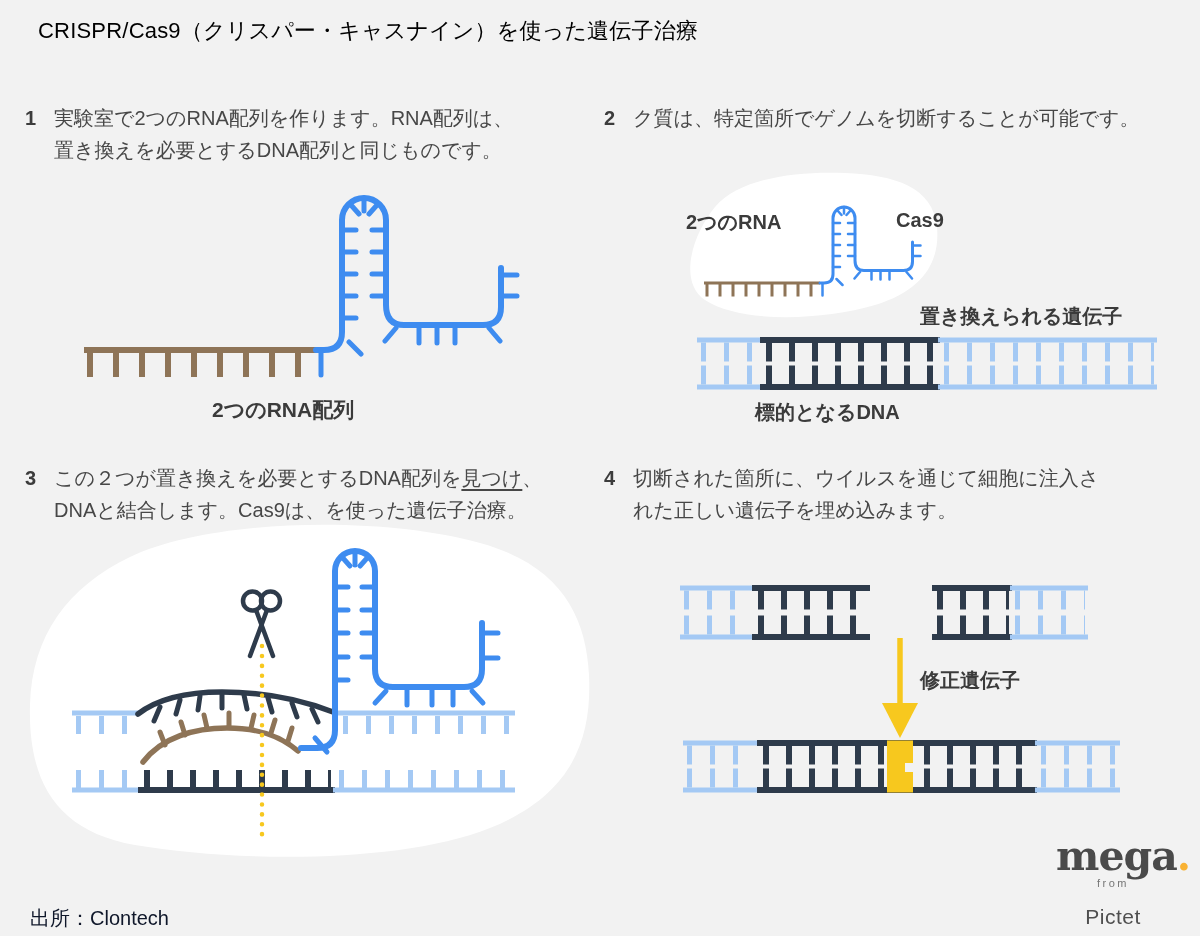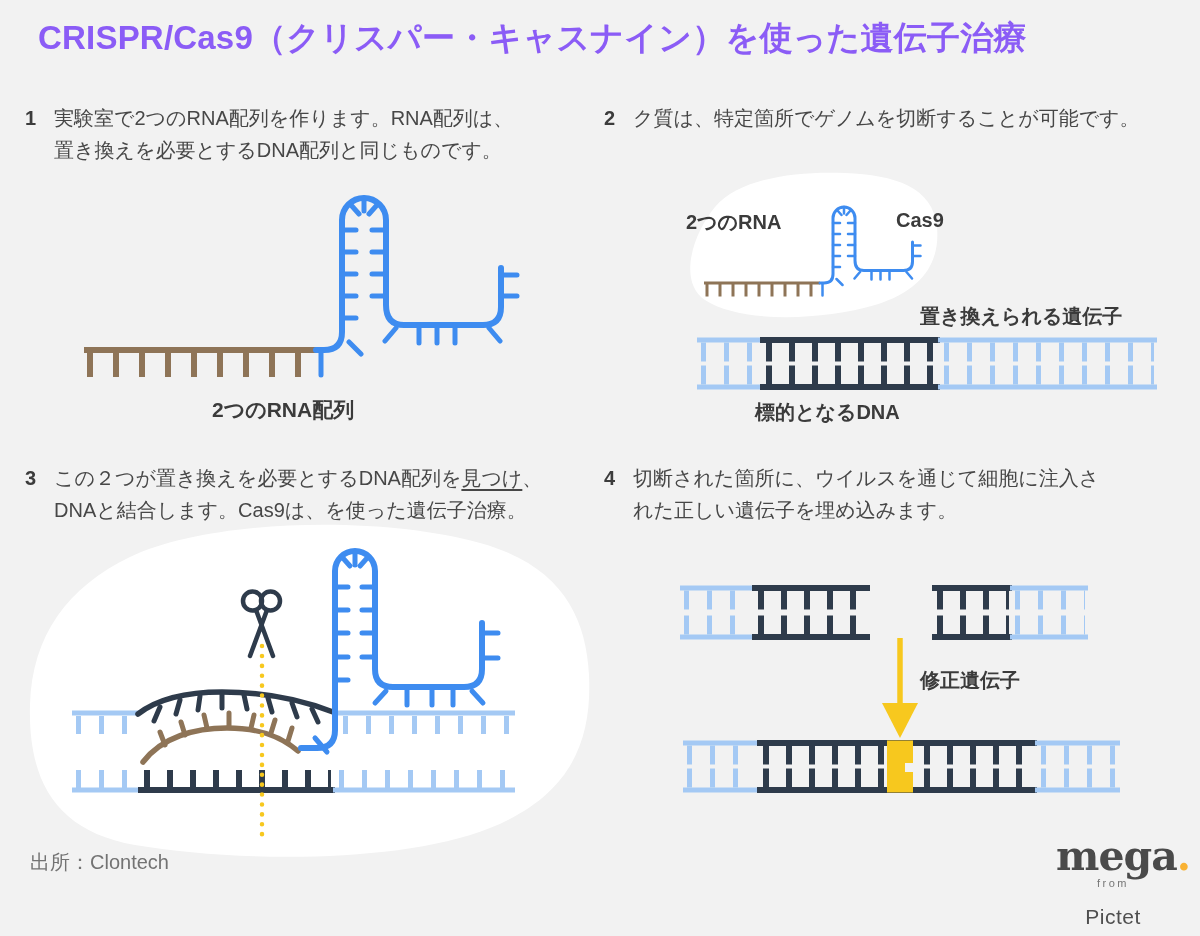--- a/index.html
+++ b/index.html
@@ -6,33 +6,33 @@
   body{
     width:1200px;height:936px;overflow:hidden;
     background:var(--c-bg,#F2F2F2);
     font-family:"Liberation Sans","DejaVu Sans",sans-serif;
     color:var(--c-text,#414141);
   }
   .page{position:relative;width:1200px;height:936px;}
   .abs{position:absolute;}
   .title{
     left:38px;top:16px;width:1120px;
-    font-size:33px;font-weight:700;color:#8b5cf6;letter-spacing:.2px;
+    font-size:22px;font-weight:400;color:#000000;letter-spacing:.2px;
   }
   .step{position:absolute;display:flex;gap:13px;font-size:20px;line-height:32px;color:#474747;}
   .step .num{font-weight:700;color:#3c3c3c;min-width:16px;}
   .step .ln{white-space:nowrap;}
   .u{text-decoration:underline;text-underline-offset:4px;text-decoration-thickness:1.5px;}
   .s1{left:25px;top:102px;}
   .s2{left:604px;top:102px;}
   .s3{left:25px;top:462px;}
   .s4{left:604px;top:462px;}
   .diag-label{position:absolute;font-size:20px;font-weight:700;color:#3b3b3b;white-space:nowrap;}
   .center{text-align:left;}
-  .footer-src{left:30px;top:849px;font-size:20px;color:#737373;}
+  .footer-src{left:30px;top:905px;font-size:20px;color:#0f172a;}
   .logo{left:1056px;top:836px;width:114px;text-align:center;line-height:1;}
   .logo .mega{
     font-family:"DejaVu Serif","Liberation Serif",serif;
     font-weight:700;font-size:41px;color:#4a4a4a;letter-spacing:-1px;
   }
   .logo .mega-dot{
     font-family:"DejaVu Serif","Liberation Serif",serif;
     font-weight:700;font-size:41px;color:var(--c-logo_dot,#F9B233);
   }
   .logo .from{margin-top:1px;font-size:11px;letter-spacing:2.5px;color:#777;}

